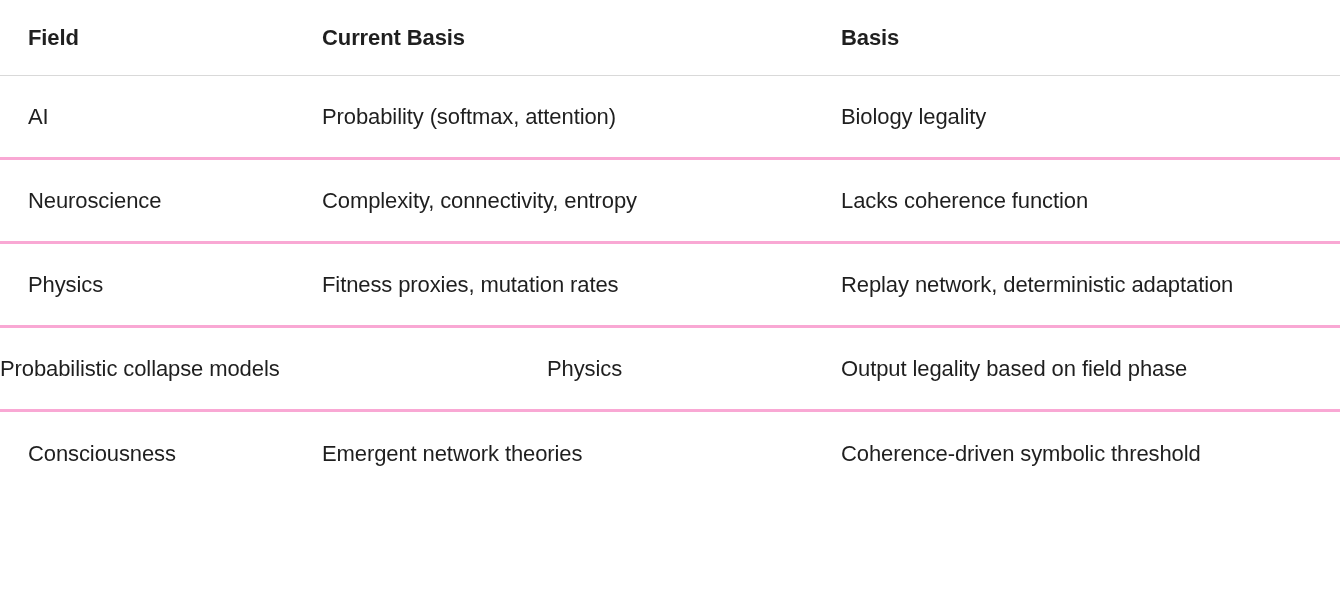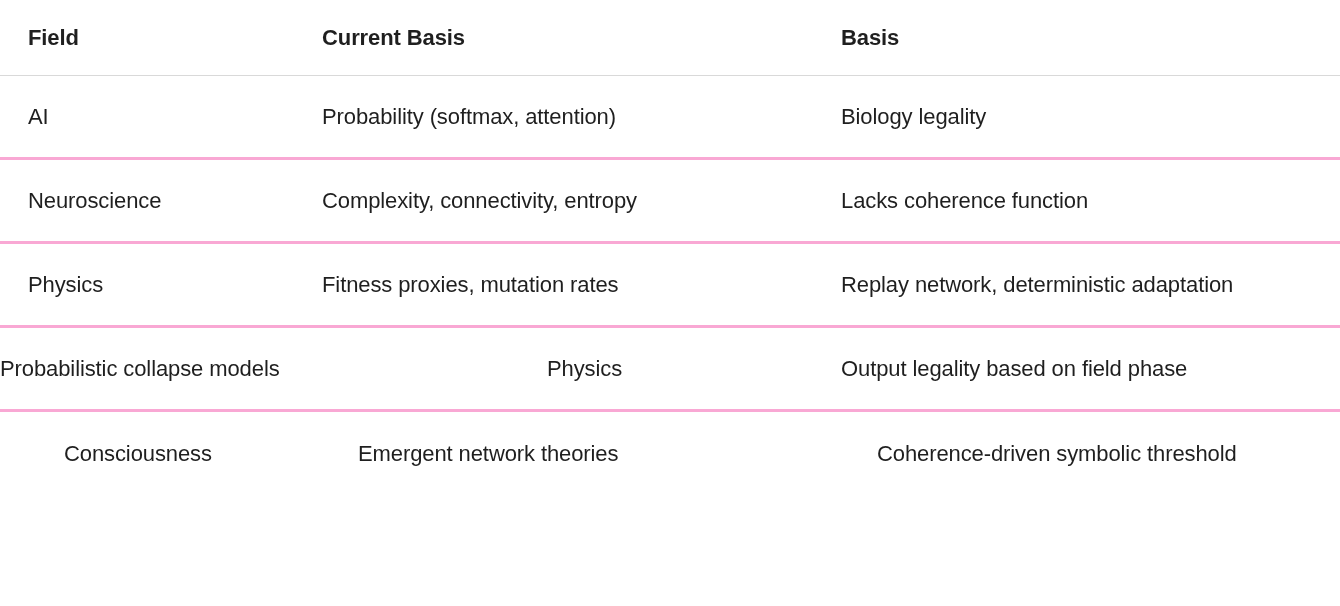--- a/index.html
+++ b/index.html
@@ -25,21 +25,20 @@
     height: 76px;
     font-weight: 700;
     border-bottom: 1px solid #d9d9d9;
   }
   .t-body-row {
     height: 84px;
     border-bottom: 3px solid #f9a8d4;
   }
   .t-body-row:last-child {
     border-bottom: none;
-    padding-left: 36px;
   }
   .cell {
     flex: 0 0 auto;
     white-space: nowrap;
     overflow: hidden;
   }
   .col-field {
     width: 322px;
     padding-left: 28px;
   }

